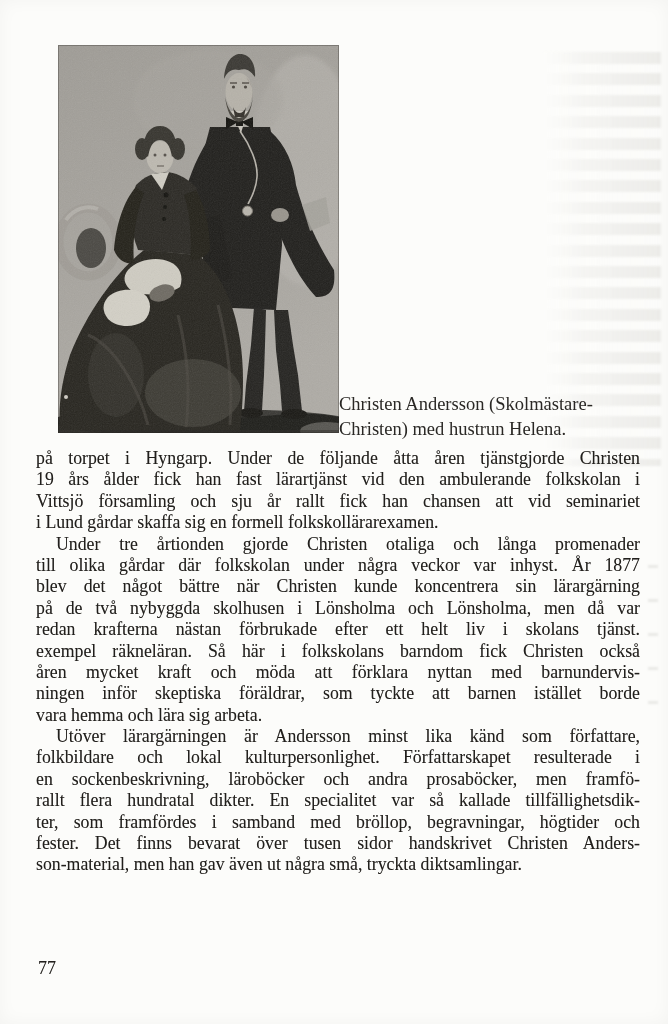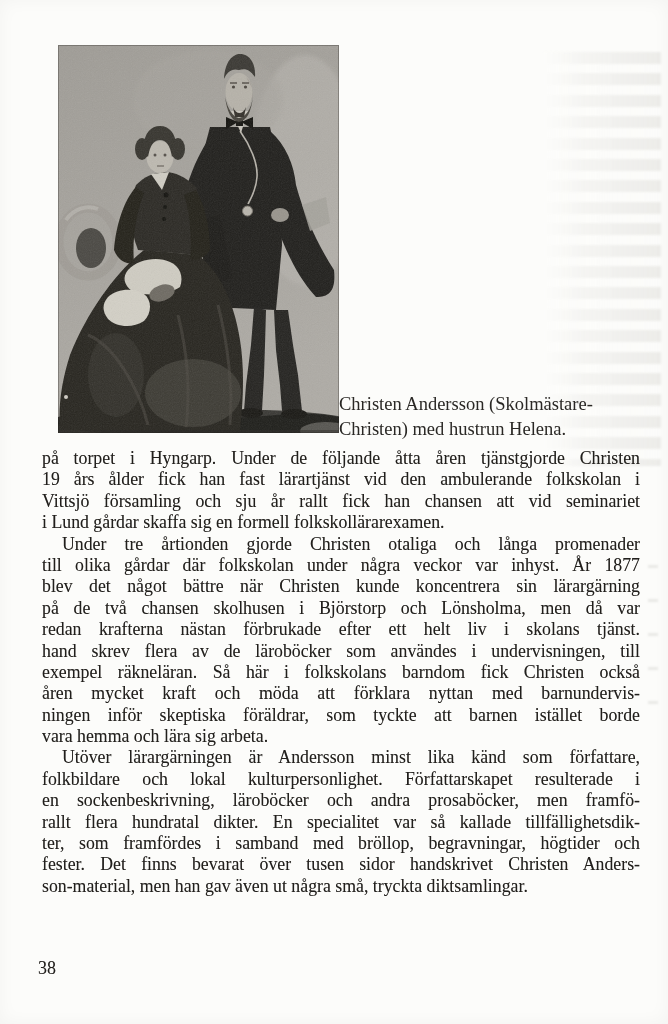--- a/index.html
+++ b/index.html
@@ -42,21 +42,21 @@
     font-size:18.5px;line-height:24.5px;color:#2a2825;
   }
   .body-text{
     position:absolute;left:36px;top:448px;width:604px;
     font-size:17.8px;color:var(--ink);
     text-shadow:0 0 0.4px rgba(33,31,28,0.35);
   }
   .body-text .line{
     height:21.4px;line-height:21.4px;
     text-align:justify;text-align-last:justify;
-    white-space:normal;overflow:visible;margin-left:6px;
+    white-space:normal;overflow:visible;
   }
   .body-text .line.last{text-align-last:left;}
   .body-text .line.indent{padding-left:20px;}
   .page-number{
     position:absolute;left:38px;top:958px;
     font-size:18px;color:var(--ink);
     text-shadow:0 0 0.4px rgba(33,31,28,0.3);
   }
 </style>
 </head>
@@ -163,31 +163,30 @@
   </div>
 
   <div class="body-text">
       <div class="line">på torpet i Hyngarp. Under de följande åtta åren tjänstgjorde Christen</div>
       <div class="line">19 års ålder fick han fast lärartjänst vid den ambulerande folkskolan i</div>
       <div class="line">Vittsjö församling och sju år rallt fick han chansen att vid seminariet</div>
       <div class="line last">i Lund gårdar skaffa sig en formell folkskollärarexamen.</div>
       <div class="line indent">Under tre årtionden gjorde Christen otaliga och långa promenader</div>
       <div class="line">till olika gårdar där folkskolan under några veckor var inhyst. År 1877</div>
       <div class="line">blev det något bättre när Christen kunde koncentrera sin lärargärning</div>
-      <div class="line">på de två chansen skolhusen i Björstorp och Lönsholma, men då var</div>
+      <div class="line">på de två nybyggda skolhusen i Lönsholma och Lönsholma, men då var</div>
       <div class="line">redan krafterna nästan förbrukade efter ett helt liv i skolans tjänst.</div>
-      <div class="line">hand skrev flera av de läroböcker som användes i undervisningen, till</div>
       <div class="line">exempel räkneläran. Så här i folkskolans barndom fick Christen också</div>
       <div class="line">åren mycket kraft och möda att förklara nyttan med barnundervis-</div>
       <div class="line">ningen inför skeptiska föräldrar, som tyckte att barnen istället borde</div>
       <div class="line last">vara hemma och lära sig arbeta.</div>
       <div class="line indent">Utöver lärargärningen är Andersson minst lika känd som författare,</div>
       <div class="line">folkbildare och lokal kulturpersonlighet. Författarskapet resulterade i</div>
       <div class="line">en sockenbeskrivning, läroböcker och andra prosaböcker, men framfö-</div>
       <div class="line">rallt flera hundratal dikter. En specialitet var så kallade tillfällighetsdik-</div>
       <div class="line">ter, som framfördes i samband med bröllop, begravningar, högtider och</div>
       <div class="line">fester. Det finns bevarat över tusen sidor handskrivet Christen Anders-</div>
       <div class="line last">son-material, men han gav även ut några små, tryckta diktsamlingar.</div>
     </div>
 
-  <div class="page-number">38</div>
+  <div class="page-number">77</div>
 
 </div>
 
 </body></html>

